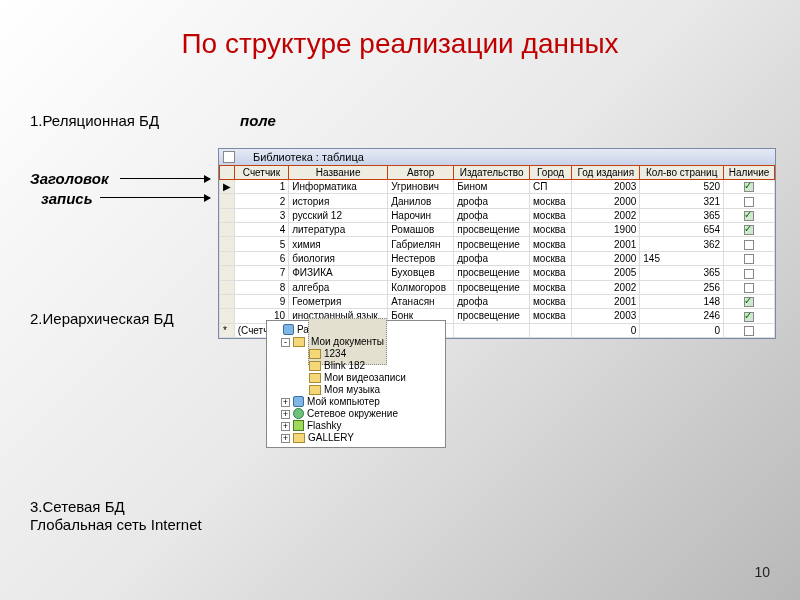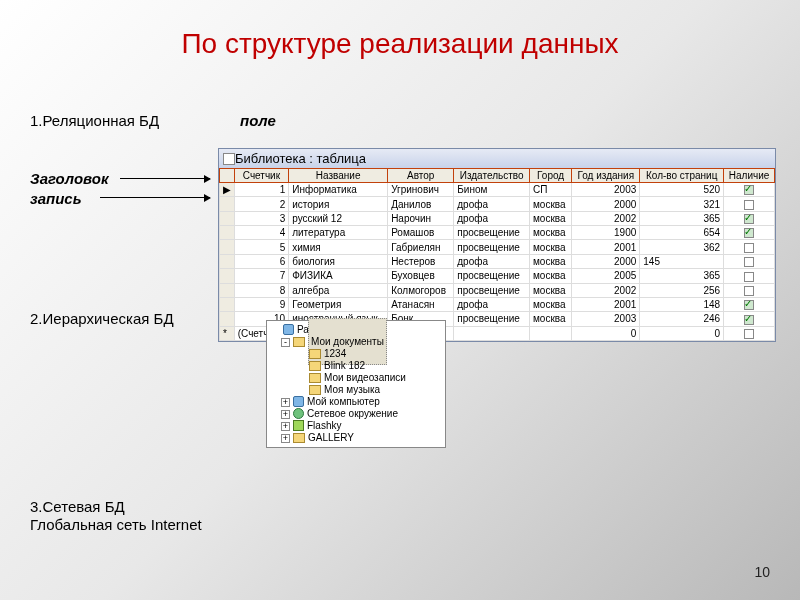--- a/index.html
+++ b/index.html
@@ -11,21 +11,21 @@
   }
   .title { text-align: center; font-size: 28px; color: #c00000; padding-top: 28px; font-weight: normal; }
   .label { position: absolute; font-size: 15px; color: #000; }
   .italic { font-style: italic; font-weight: bold; }
   .page-num { position: absolute; right: 30px; bottom: 20px; font-size: 14px; color: #222; }
 
   .arrow { position: absolute; height: 1px; background:#000; }
   .arrow::after { content:""; position:absolute; right:-1px; top:-3px; border-left:7px solid #000; border-top:4px solid transparent; border-bottom:4px solid transparent; }
 
   .table-wrap { position:absolute; left:218px; top:148px; width:558px; border:1px solid #7a8aa8; background:#ece9d8; font-size:10px; }
-  .table-title { background: linear-gradient(#e6eaf5,#c8d3ea); padding:2px 4px; font-size:13px; display:flex; align-items:center; gap:0; }
+  .table-title { background: linear-gradient(#e6eaf5,#c8d3ea); padding:2px 4px; font-size:11px; display:flex; align-items:center; gap:18px; }
   .table-title .ticon { width:12px;height:12px;background:#fff;border:1px solid #888;display:inline-block; }
   table { border-collapse: collapse; width:100%; background:#fff; }
   th { background:#efece1; border:1px solid #c2410c; font-weight:normal; padding:1px 3px; font-size:10px; white-space:nowrap; }
   td { border:1px solid #ddd; padding:1px 3px; font-size:10px; white-space:nowrap; }
   .rowhead { background:#efece1; width:14px; }
   .chk { width:10px;height:10px;border:1px solid #888;display:inline-block;background:#fff;vertical-align:middle; }
   .chk.on { background:#cfe8cf; position:relative; }
   .chk.on::after{content:"✓";position:absolute;left:-1px;top:-3px;font-size:10px;color:#070;}
 
   .tree-wrap { position:absolute; left:266px; top:320px; width:180px; background:#fff; border:1px solid #888; font-size:10px; padding:3px 2px; }
@@ -40,21 +40,21 @@
   .sel { background:#e4e0d0;border:1px dotted #888;padding:17px 2px; }
 </style>
 </head>
 <body>
 
 <h1 class="title">По структуре реализации данных</h1>
 
 <div class="label" style="left:30px;top:112px;">1.Реляционная БД</div>
 <div class="label italic" style="left:240px;top:112px;">поле</div>
 <div class="label italic" style="left:30px;top:170px;">Заголовок</div>
-<div class="label italic" style="left:30px;top:190px;">запись</div>
+<div class="label italic" style="left:41px;top:190px;">запись</div>
 <div class="label" style="left:30px;top:310px;">2.Иерархическая БД</div>
 <div class="label" style="left:30px;top:498px;">3.Сетевая БД</div>
 <div class="label" style="left:30px;top:516px;">Глобальная сеть Internet</div>
 <div class="page-num">10</div>
 
 <div class="arrow" style="left:120px;top:178px;width:90px;"></div>
 <div class="arrow" style="left:100px;top:197px;width:110px;"></div>
 
 <div class="table-wrap">
   <div class="table-title">

